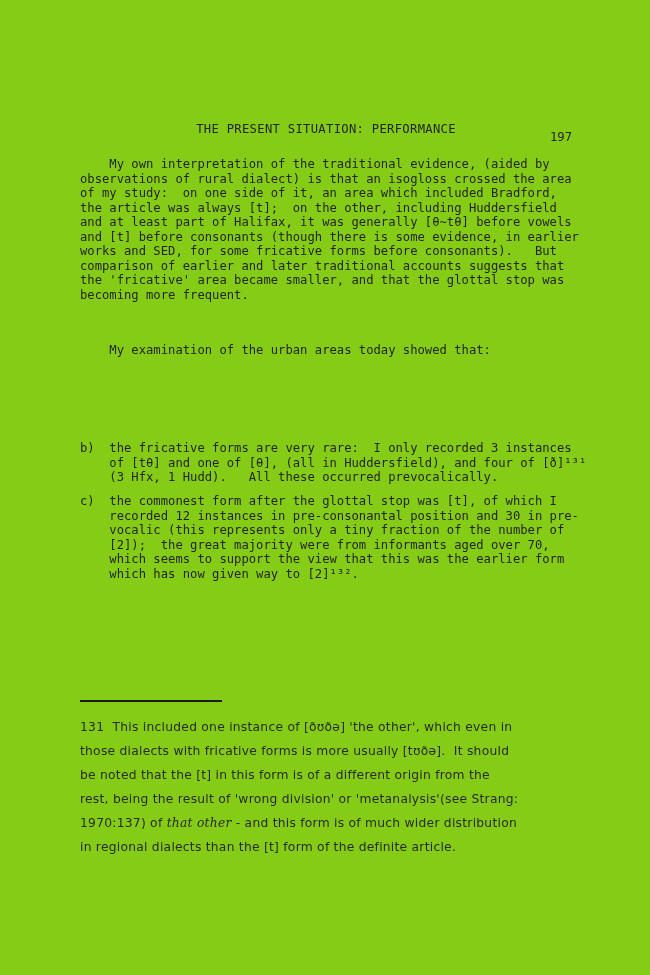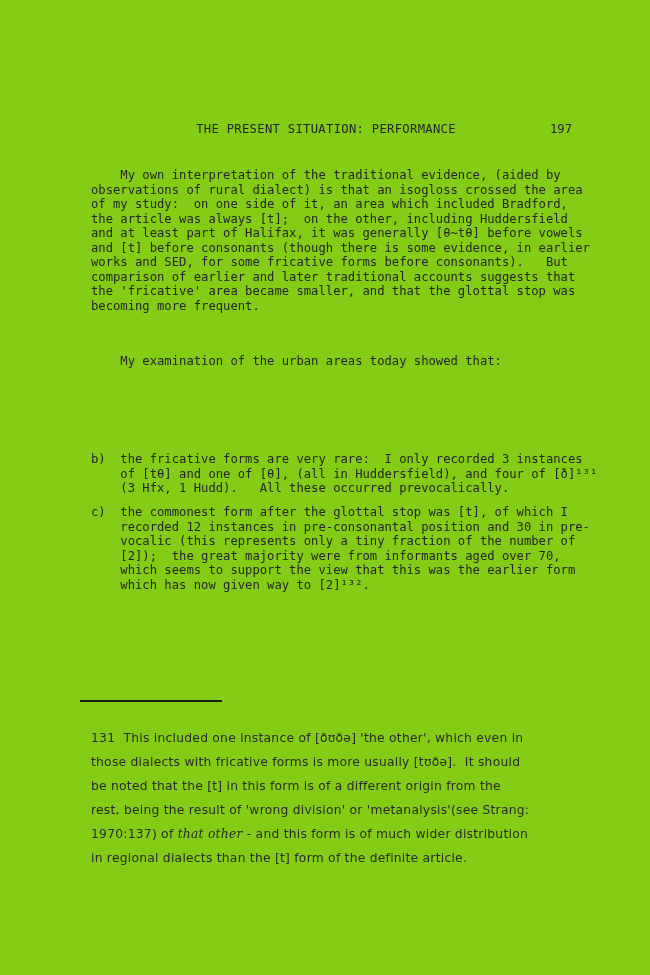--- a/index.html
+++ b/index.html
@@ -13,21 +13,21 @@
     height: 975px;
     margin: 0 auto;
     background: #84cc16;
     overflow: hidden;
     font-family: "DejaVu Sans Mono", monospace;
     color: #252525;
   }
   .block {
     position: absolute;
     left: 80px;
-    margin: 11px;
+    margin: 0;
     white-space: pre;
     font-family: "DejaVu Sans Mono", monospace;
     font-size: 12.2px;
     line-height: 14.5px;
     color: #252525;
   }
   .header {
     position: absolute;
     left: 80px;
     top: 122px;
@@ -36,21 +36,21 @@
     line-height: 14.5px;
   }
   .header .title {
     display: block;
     text-align: center;
     letter-spacing: 0.3px;
   }
   .header .pagenum {
     position: absolute;
     right: 0;
-    top: 0;
+    top: 8px;
     text-align: right;
   }
   .fn {
     font-family: "DejaVu Sans", sans-serif;
     font-size: 12.3px;
     line-height: 24px;
     letter-spacing: 0.25px;
     color: #2a2a2a;
     white-space: pre;
   }

